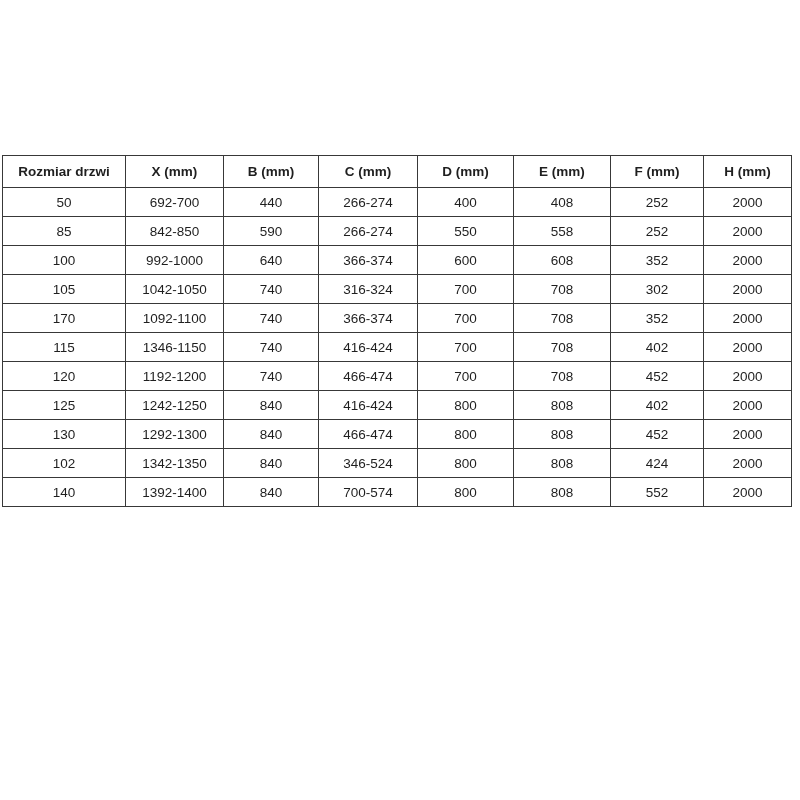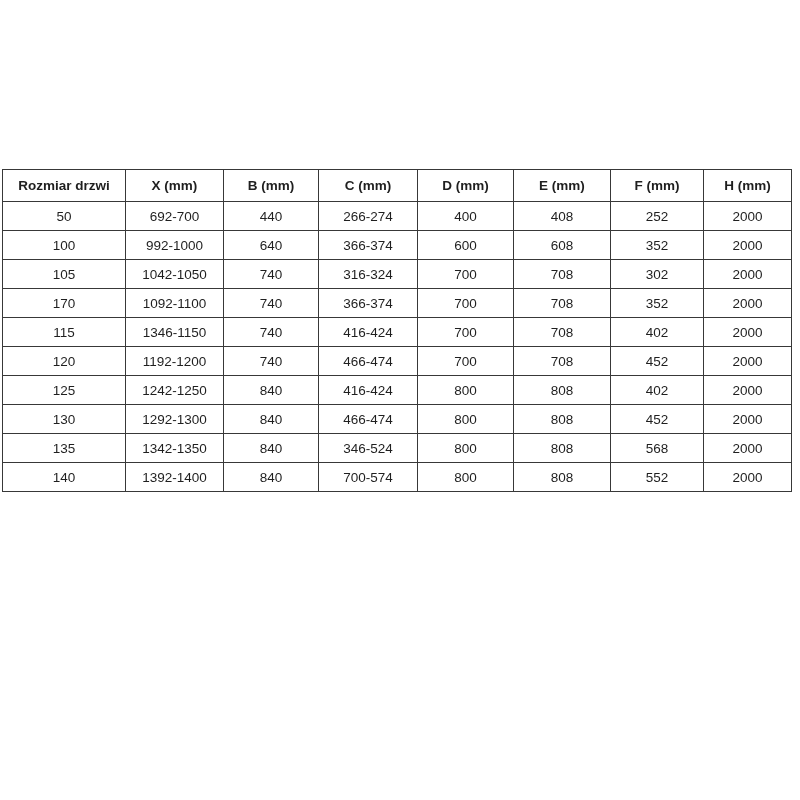--- a/index.html
+++ b/index.html
@@ -13,21 +13,21 @@
   .page {
     position: relative;
     width: 800px;
     height: 800px;
     background: #ffffff;
     overflow: hidden;
   }
   table.size-table {
     position: absolute;
     left: 2px;
-    top: 169px;
+    top: 155px;
     width: 789px;
     border-collapse: collapse;
     table-layout: fixed;
     background: #ffffff;
   }
   table.size-table th,
   table.size-table td {
     border: 1px solid #383838;
     text-align: center;
     vertical-align: middle;
@@ -73,20 +73,30 @@
         </tr>
     </thead>
     <tbody>
         <tr>
           <td>50</td>
           <td>692-700</td>
           <td>440</td>
           <td>266-274</td>
           <td>400</td>
           <td>408</td>
+          <td>252</td>
+          <td>2000</td>
+        </tr>
+        <tr>
+          <td>85</td>
+          <td>842-850</td>
+          <td>590</td>
+          <td>266-274</td>
+          <td>550</td>
+          <td>558</td>
           <td>252</td>
           <td>2000</td>
         </tr>
         <tr>
           <td>100</td>
           <td>992-1000</td>
           <td>640</td>
           <td>366-374</td>
           <td>600</td>
           <td>608</td>
@@ -147,27 +157,27 @@
           <td>130</td>
           <td>1292-1300</td>
           <td>840</td>
           <td>466-474</td>
           <td>800</td>
           <td>808</td>
           <td>452</td>
           <td>2000</td>
         </tr>
         <tr>
-          <td>135</td>
+          <td>102</td>
           <td>1342-1350</td>
           <td>840</td>
           <td>346-524</td>
           <td>800</td>
           <td>808</td>
-          <td>568</td>
+          <td>424</td>
           <td>2000</td>
         </tr>
         <tr>
           <td>140</td>
           <td>1392-1400</td>
           <td>840</td>
           <td>700-574</td>
           <td>800</td>
           <td>808</td>
           <td>552</td>

